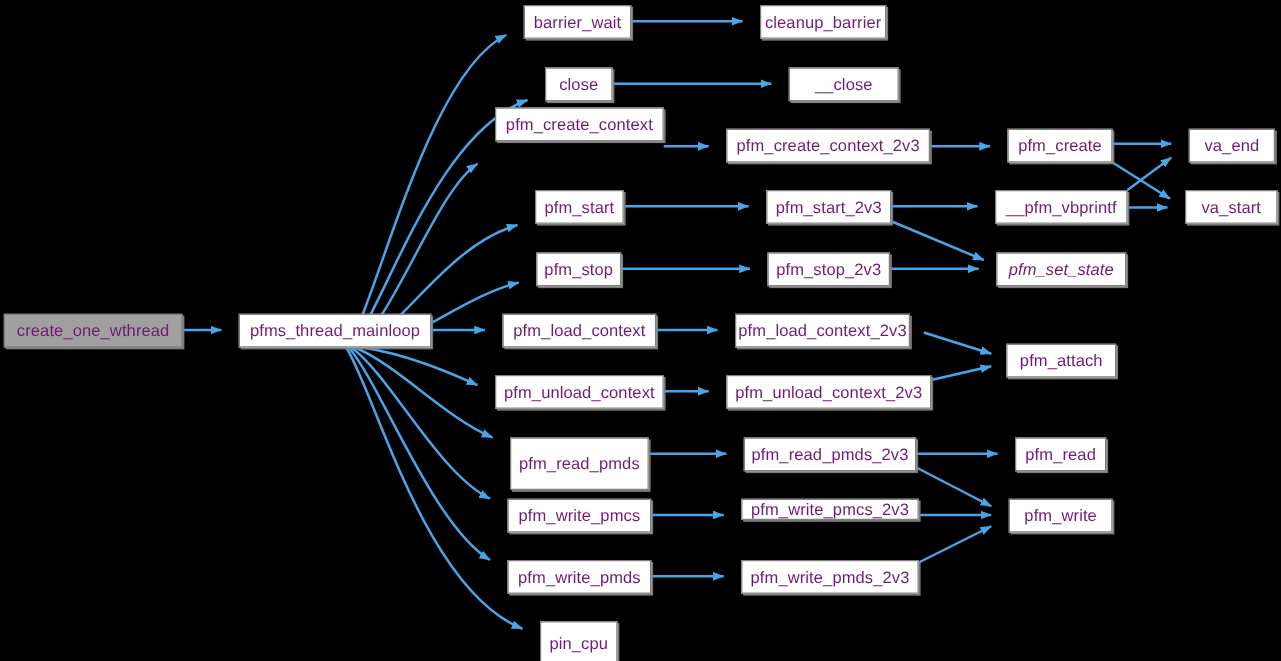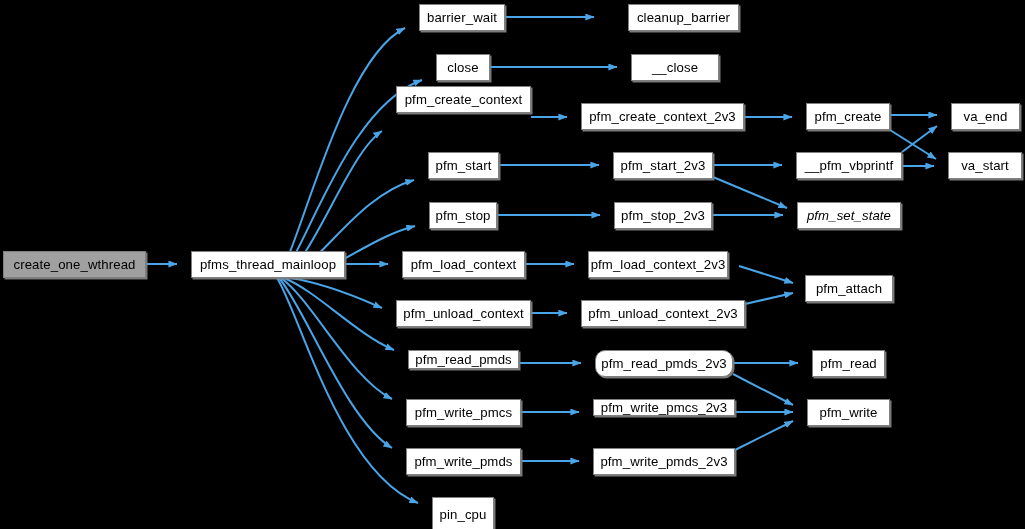--- a/index.html
+++ b/index.html
@@ -21,21 +21,21 @@
     top: 0;
     width: 1025px;
     height: 529px;
     pointer-events: none;
   }
   .node {
     position: absolute;
     box-sizing: border-box;
     border: 1px solid #808080;
     background: #ffffff;
-    color: #000000;
+    color: #701a75;
     font-size: 13.2px;
     line-height: 1;
     display: flex;
     align-items: center;
     justify-content: center;
     white-space: nowrap;
     box-shadow: 1.5px 1.5px 0 0 rgba(128,128,128,0.95);
     letter-spacing: 0.1px;
   }
   .node.highlight {
@@ -94,32 +94,32 @@
   <div id="nodes">
       <div class="node highlight" style="left: 3px; top: 251px; width: 143px; height: 27px;">create_one_wthread</div>
       <div class="node" style="left: 191px; top: 251px; width: 154px; height: 27px;">pfms_thread_mainloop</div>
       <div class="node" style="left: 419px; top: 4px; width: 86px; height: 27px;">barrier_wait</div>
       <div class="node" style="left: 436px; top: 54px; width: 54px; height: 27px;">close</div>
       <div class="node" style="left: 396px; top: 86px; width: 135px; height: 27px;">pfm_create_context</div>
       <div class="node" style="left: 428px; top: 152px; width: 71px; height: 27px;">pfm_start</div>
       <div class="node" style="left: 429px; top: 202px; width: 68px; height: 27px;">pfm_stop</div>
       <div class="node" style="left: 402px; top: 251px; width: 123px; height: 27px;">pfm_load_context</div>
       <div class="node" style="left: 396px; top: 300px; width: 135px; height: 27px;">pfm_unload_context</div>
-      <div class="node" style="left: 408px; top: 350px; width: 111px; height: 19px;">pfm_read_pmds</div>
+      <div class="node" style="left: 408px; top: 350px; width: 111px; height: 42px;">pfm_read_pmds</div>
       <div class="node" style="left: 406px; top: 399px; width: 115px; height: 27px;">pfm_write_pmcs</div>
       <div class="node" style="left: 406px; top: 448px; width: 115px; height: 27px;">pfm_write_pmds</div>
       <div class="node" style="left: 432px; top: 497px; width: 62px; height: 35px;">pin_cpu</div>
-      <div class="node" style="left: 608px; top: 4px; width: 111px; height: 27px; margin-left: 20px;">cleanup_barrier</div>
+      <div class="node" style="left: 608px; top: 4px; width: 101px; height: 27px;">cleanup_barrier</div>
       <div class="node" style="left: 631px; top: 54px; width: 88px; height: 27px;">__close</div>
       <div class="node" style="left: 581px; top: 103px; width: 163px; height: 27px;">pfm_create_context_2v3</div>
       <div class="node" style="left: 613px; top: 152px; width: 100px; height: 27px;">pfm_start_2v3</div>
       <div class="node" style="left: 614px; top: 202px; width: 98px; height: 27px;">pfm_stop_2v3</div>
       <div class="node" style="left: 588px; top: 251px; width: 140px; height: 27px;">pfm_load_context_2v3</div>
       <div class="node" style="left: 581px; top: 300px; width: 164px; height: 27px;">pfm_unload_context_2v3</div>
-      <div class="node" style="left: 595px; top: 350px; width: 138px; height: 27px; border-radius: 10px;">pfm_read_pmds_2v3</div>
+      <div class="node" style="left: 595px; top: 350px; width: 138px; height: 27px;">pfm_read_pmds_2v3</div>
       <div class="node" style="left: 593px; top: 399px; width: 142px; height: 17px;">pfm_write_pmcs_2v3</div>
       <div class="node" style="left: 593px; top: 448px; width: 142px; height: 27px;">pfm_write_pmds_2v3</div>
       <div class="node" style="left: 806px; top: 103px; width: 84px; height: 27px;">pfm_create</div>
       <div class="node" style="left: 796px; top: 152px; width: 106px; height: 27px;">__pfm_vbprintf</div>
       <div class="node" style="left: 797px; top: 202px; width: 104px; height: 27px; font-style: italic;">pfm_set_state</div>
       <div class="node" style="left: 805px; top: 275px; width: 88px; height: 27px;">pfm_attach</div>
       <div class="node" style="left: 812px; top: 350px; width: 73px; height: 27px;">pfm_read</div>
       <div class="node" style="left: 807px; top: 399px; width: 83px; height: 27px;">pfm_write</div>
       <div class="node" style="left: 951px; top: 103px; width: 69px; height: 27px;">va_end</div>
       <div class="node" style="left: 948px; top: 152px; width: 74px; height: 27px;">va_start</div>

